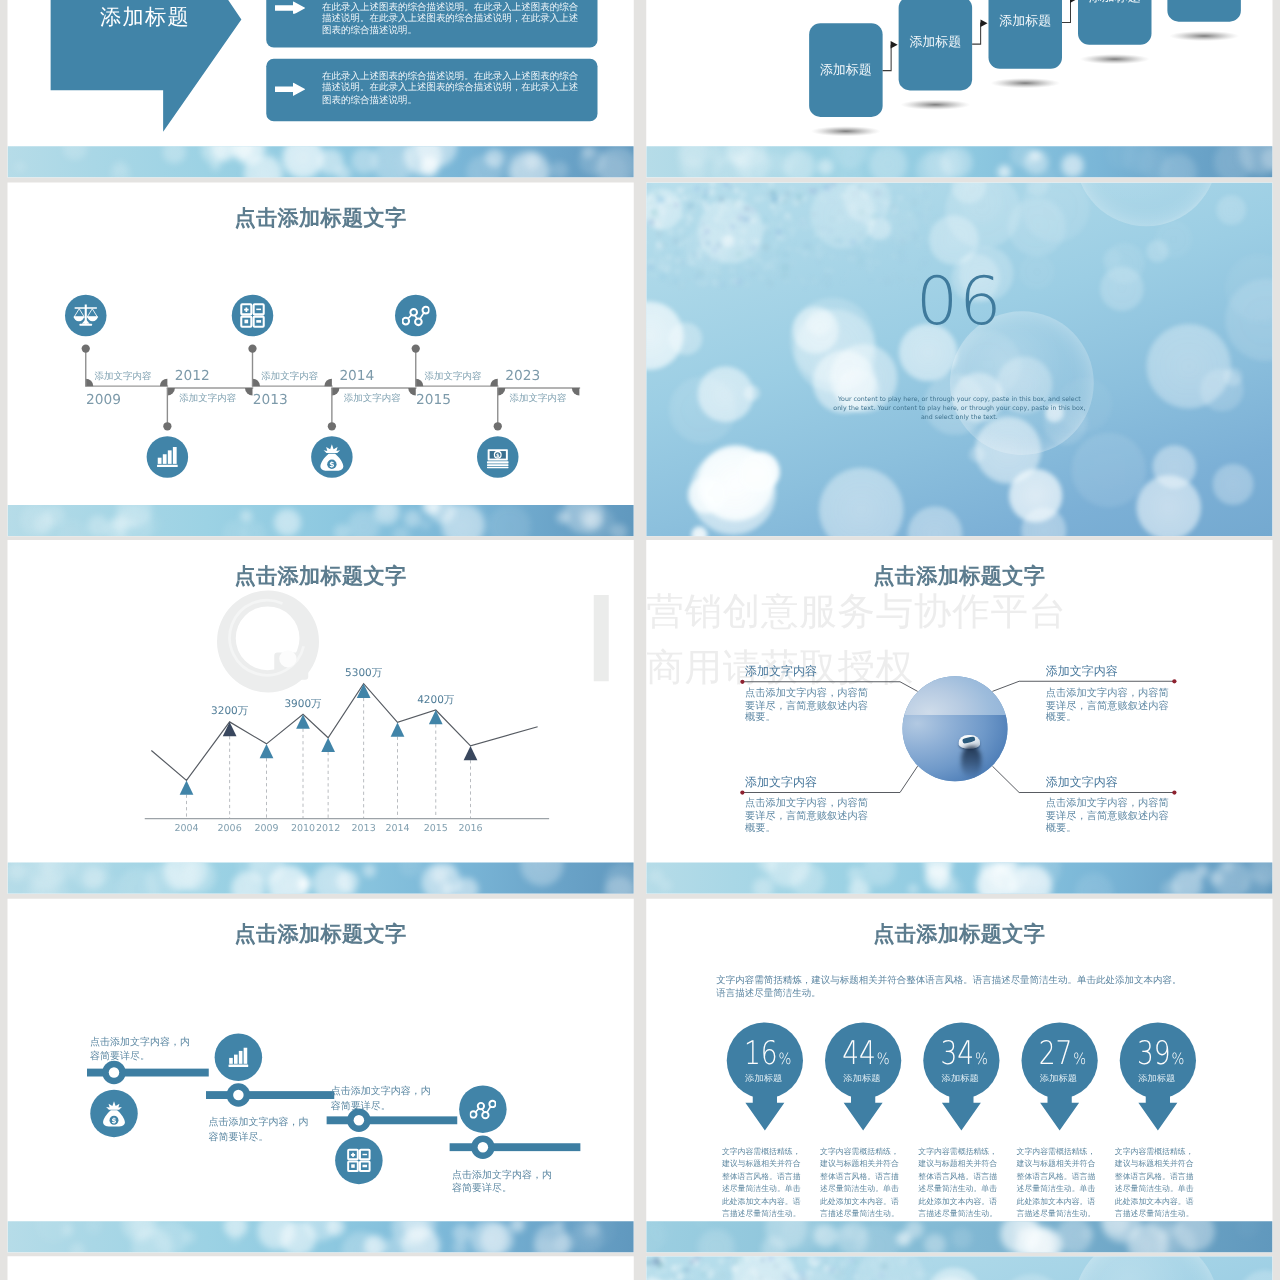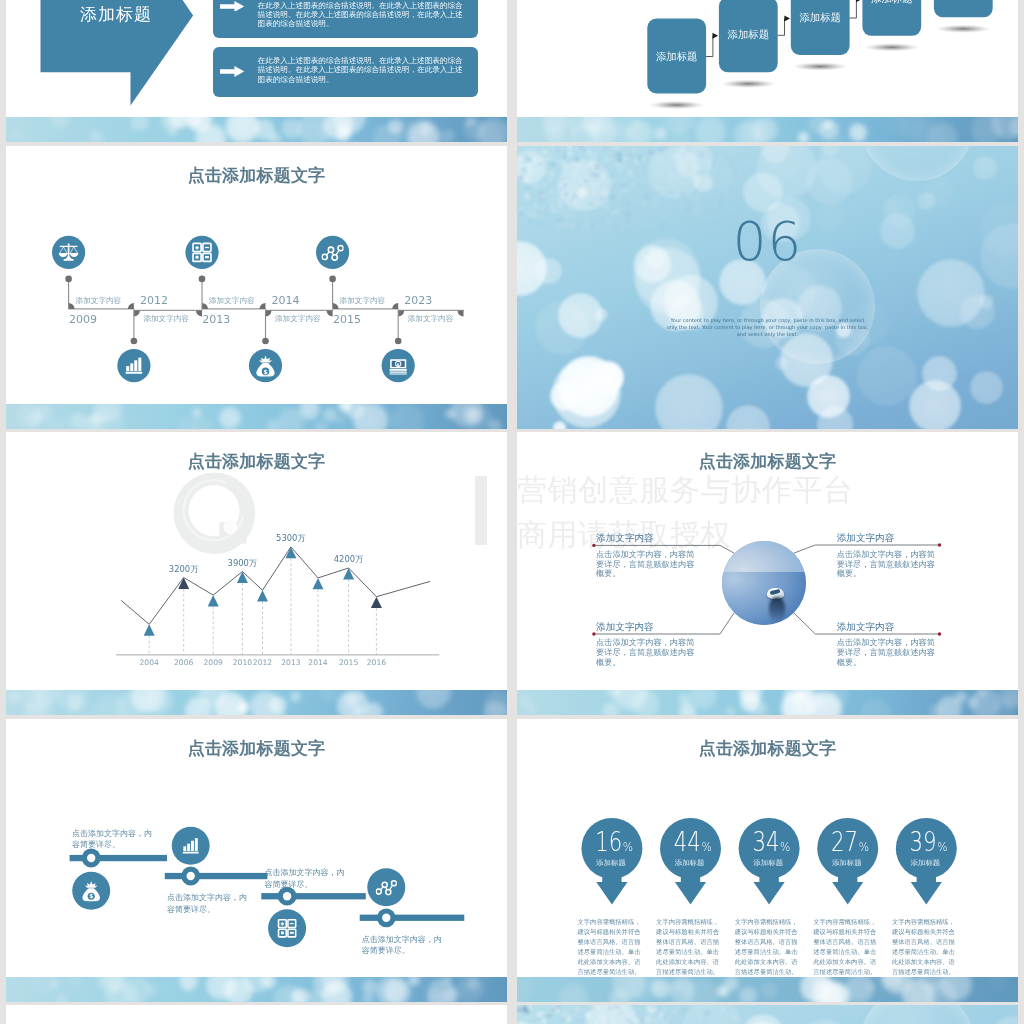--- a/index.html
+++ b/index.html
@@ -1201,20 +1201,21 @@
           <i style="left:67.6px;top:35.4px;width:12.9px;height:12.9px;background:radial-gradient(circle at 50% 50%,rgba(255,255,255,0.19) 0%,rgba(250,254,255,0.18) 62%,rgba(240,252,255,0.11) 86%,rgba(255,255,255,0) 100%);"></i>
           <i style="left:468.7px;top:9.9px;width:23.4px;height:23.4px;background:radial-gradient(circle at 50% 50%,rgba(255,255,255,0.03) 0%,rgba(250,254,255,0.03) 62%,rgba(240,252,255,0.02) 86%,rgba(255,255,255,0) 100%);"></i>
           <i style="left:455.4px;top:16.1px;width:9.1px;height:9.1px;background:radial-gradient(circle at 50% 50%,rgba(255,255,255,0.28) 0%,rgba(250,254,255,0.26) 62%,rgba(240,252,255,0.15) 86%,rgba(255,255,255,0) 100%);"></i>
           <i style="left:285.3px;top:26.1px;width:32.1px;height:32.1px;background:radial-gradient(circle at 50% 50%,rgba(255,255,255,0.25) 0%,rgba(250,254,255,0.23) 62%,rgba(240,252,255,0.14) 86%,rgba(255,255,255,0) 100%);"></i>
         </div>
       </div>
 </div>
 
 <div class="slide" id="sl8" style="left:517px;top:719px;">
   <div class="s-title" style="top:21px;font-size:17px;letter-spacing:0.2px;">点击添加标题文字</div>
+  <div style="position:absolute;left:56.1px;top:60.0px;width:378px;font-size:7.6px;line-height:10.6px;color:#5a84a0;">文字内容需简括精炼，建议与标题相关并符合整体语言风格。语言描述尽量简洁生动。单击此处添加文本内容。语言描述尽量简洁生动。</div>
   <svg id="pinsvg" width="501" height="120" style="position:absolute;left:0;top:95px;" viewBox="0 0 501 120">
         <circle cx="94.9" cy="34.4" r="30.5" fill="#3f7fa4"></circle>
         <path d="M 85.2 34.4 L 85.2 68.1 L 79.3 68.1 L 94.9 90.4 L 110.5 68.1 L 104.6 68.1 L 104.6 34.4 Z" fill="#3f7fa4"></path>
         <circle cx="173.5" cy="34.4" r="30.5" fill="#3f7fa4"></circle>
         <path d="M 163.8 34.4 L 163.8 68.1 L 157.9 68.1 L 173.5 90.4 L 189.1 68.1 L 183.2 68.1 L 183.2 34.4 Z" fill="#3f7fa4"></path>
         <circle cx="252.1" cy="34.4" r="30.5" fill="#3f7fa4"></circle>
         <path d="M 242.4 34.4 L 242.4 68.1 L 236.5 68.1 L 252.1 90.4 L 267.7 68.1 L 261.8 68.1 L 261.8 34.4 Z" fill="#3f7fa4"></path>
         <circle cx="330.7" cy="34.4" r="30.5" fill="#3f7fa4"></circle>
         <path d="M 321.0 34.4 L 321.0 68.1 L 315.1 68.1 L 330.7 90.4 L 346.3 68.1 L 340.4 68.1 L 340.4 34.4 Z" fill="#3f7fa4"></path>
         <circle cx="409.3" cy="34.4" r="30.5" fill="#3f7fa4"></circle>

